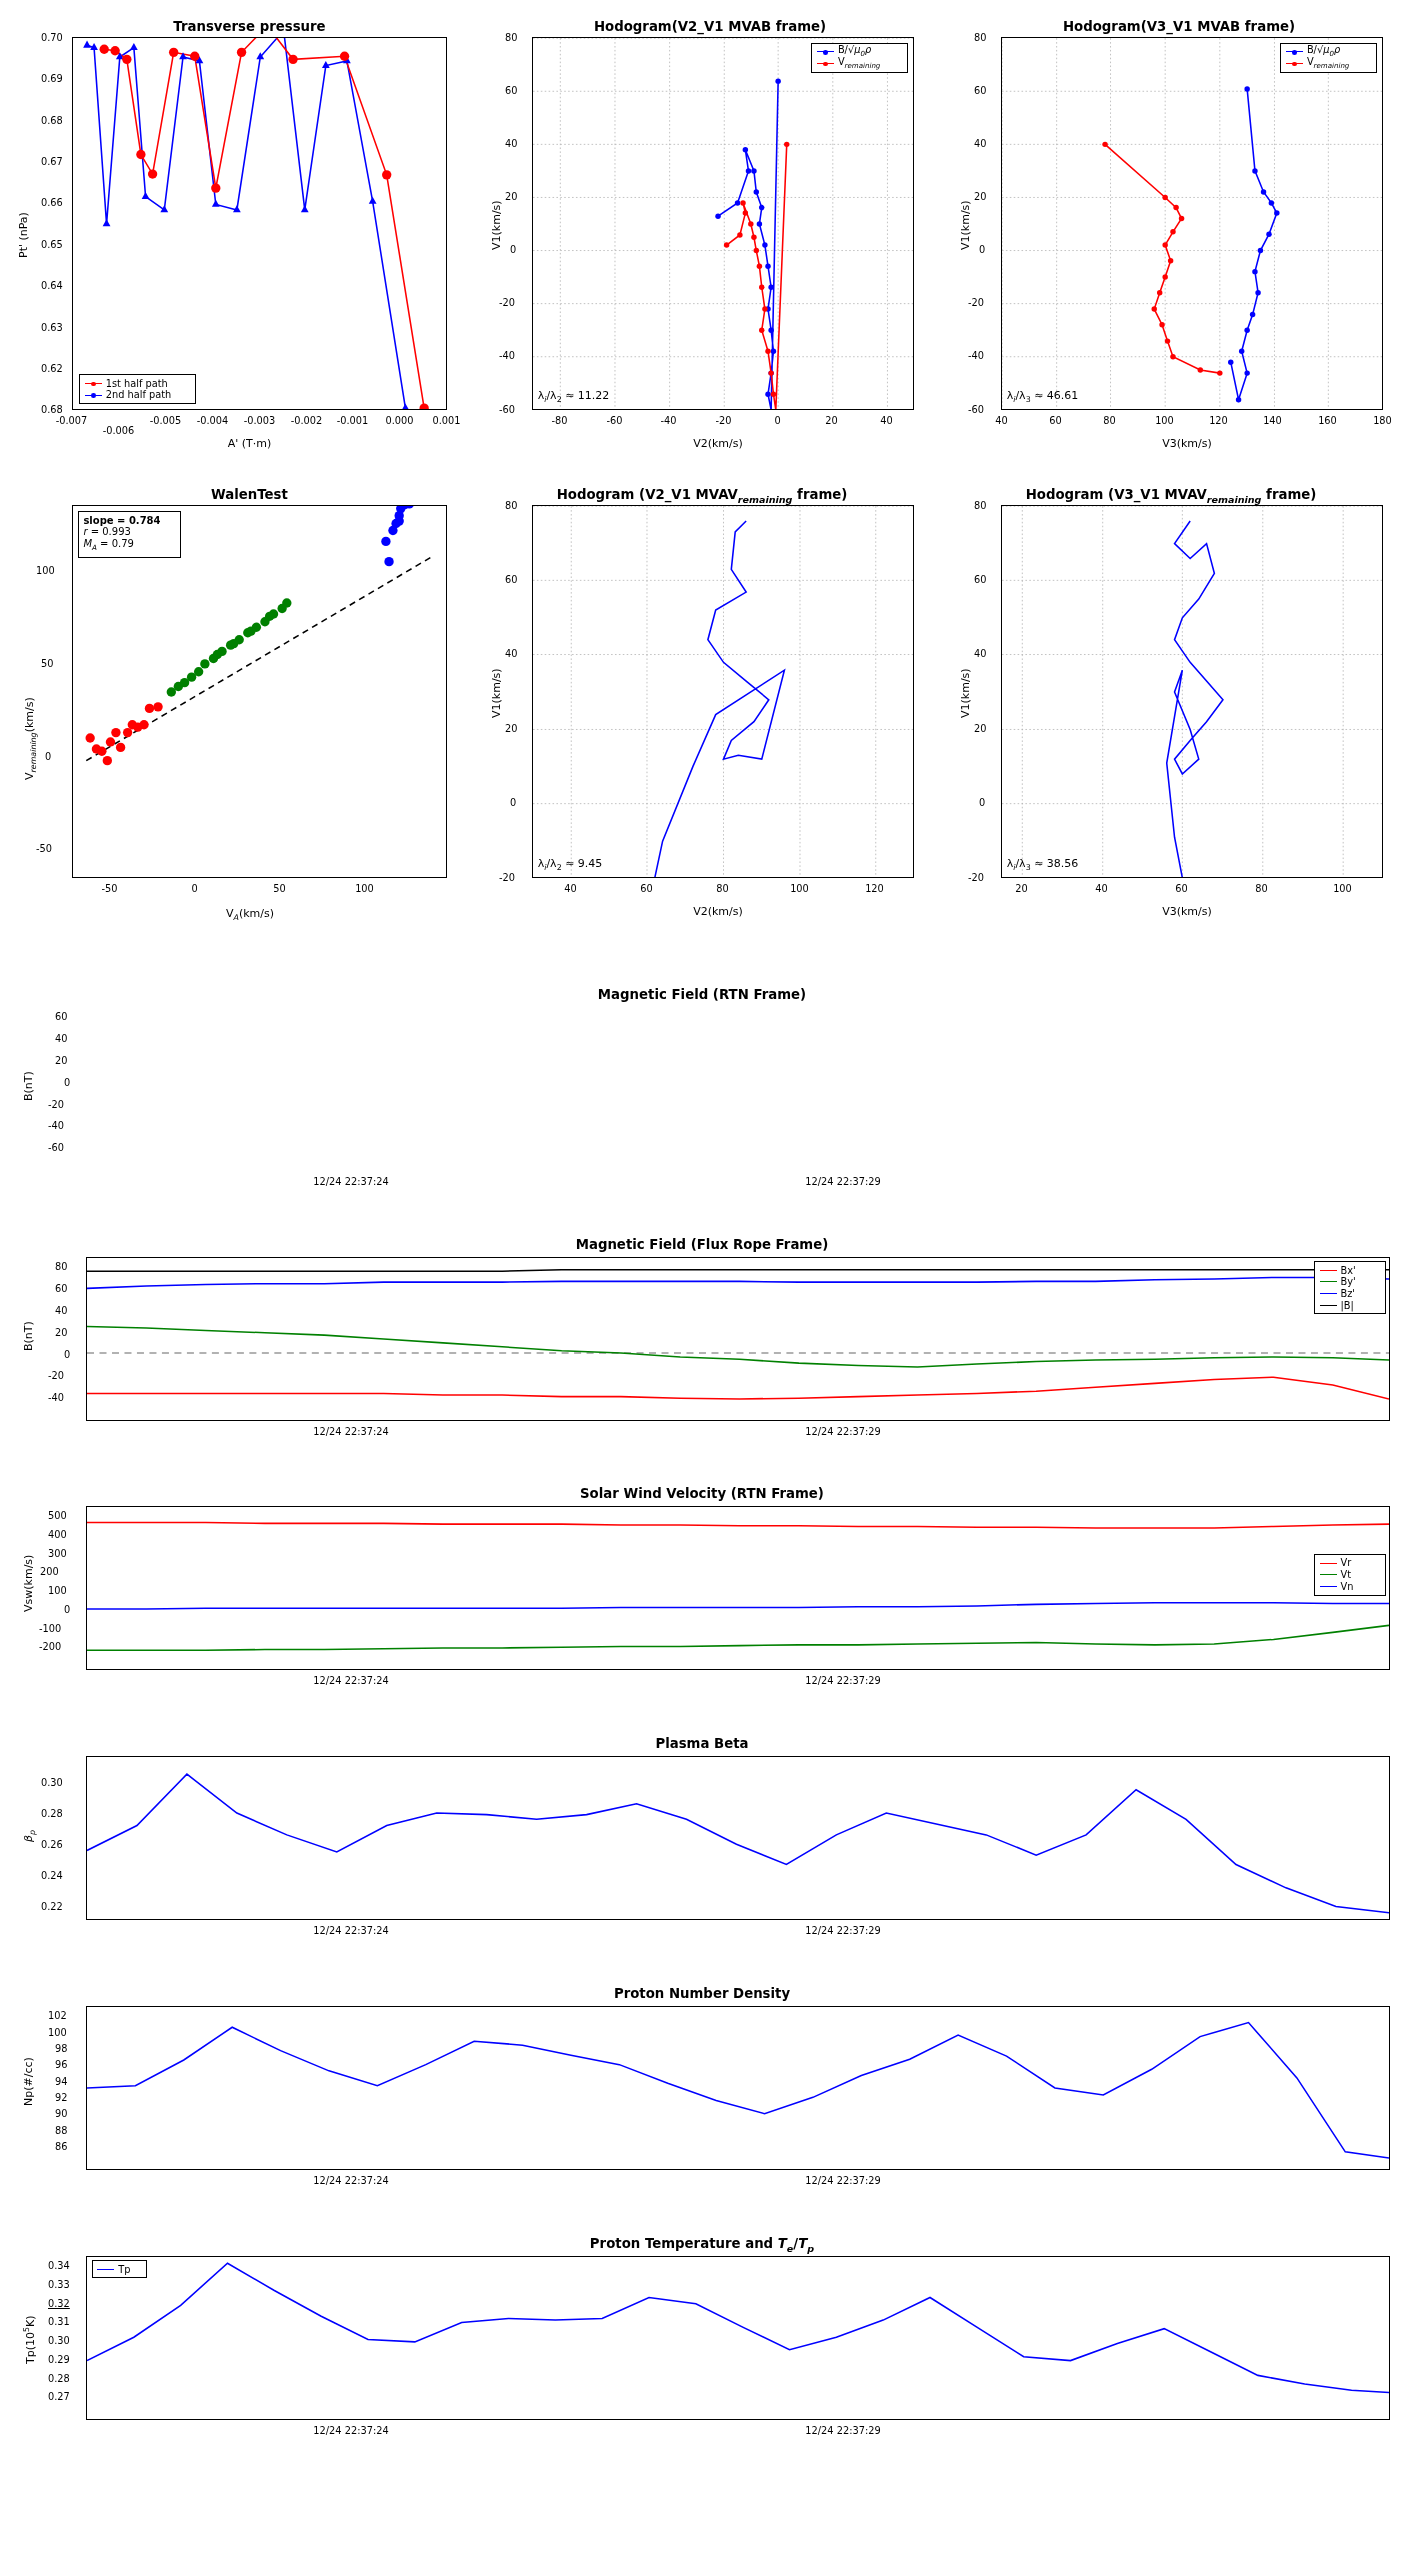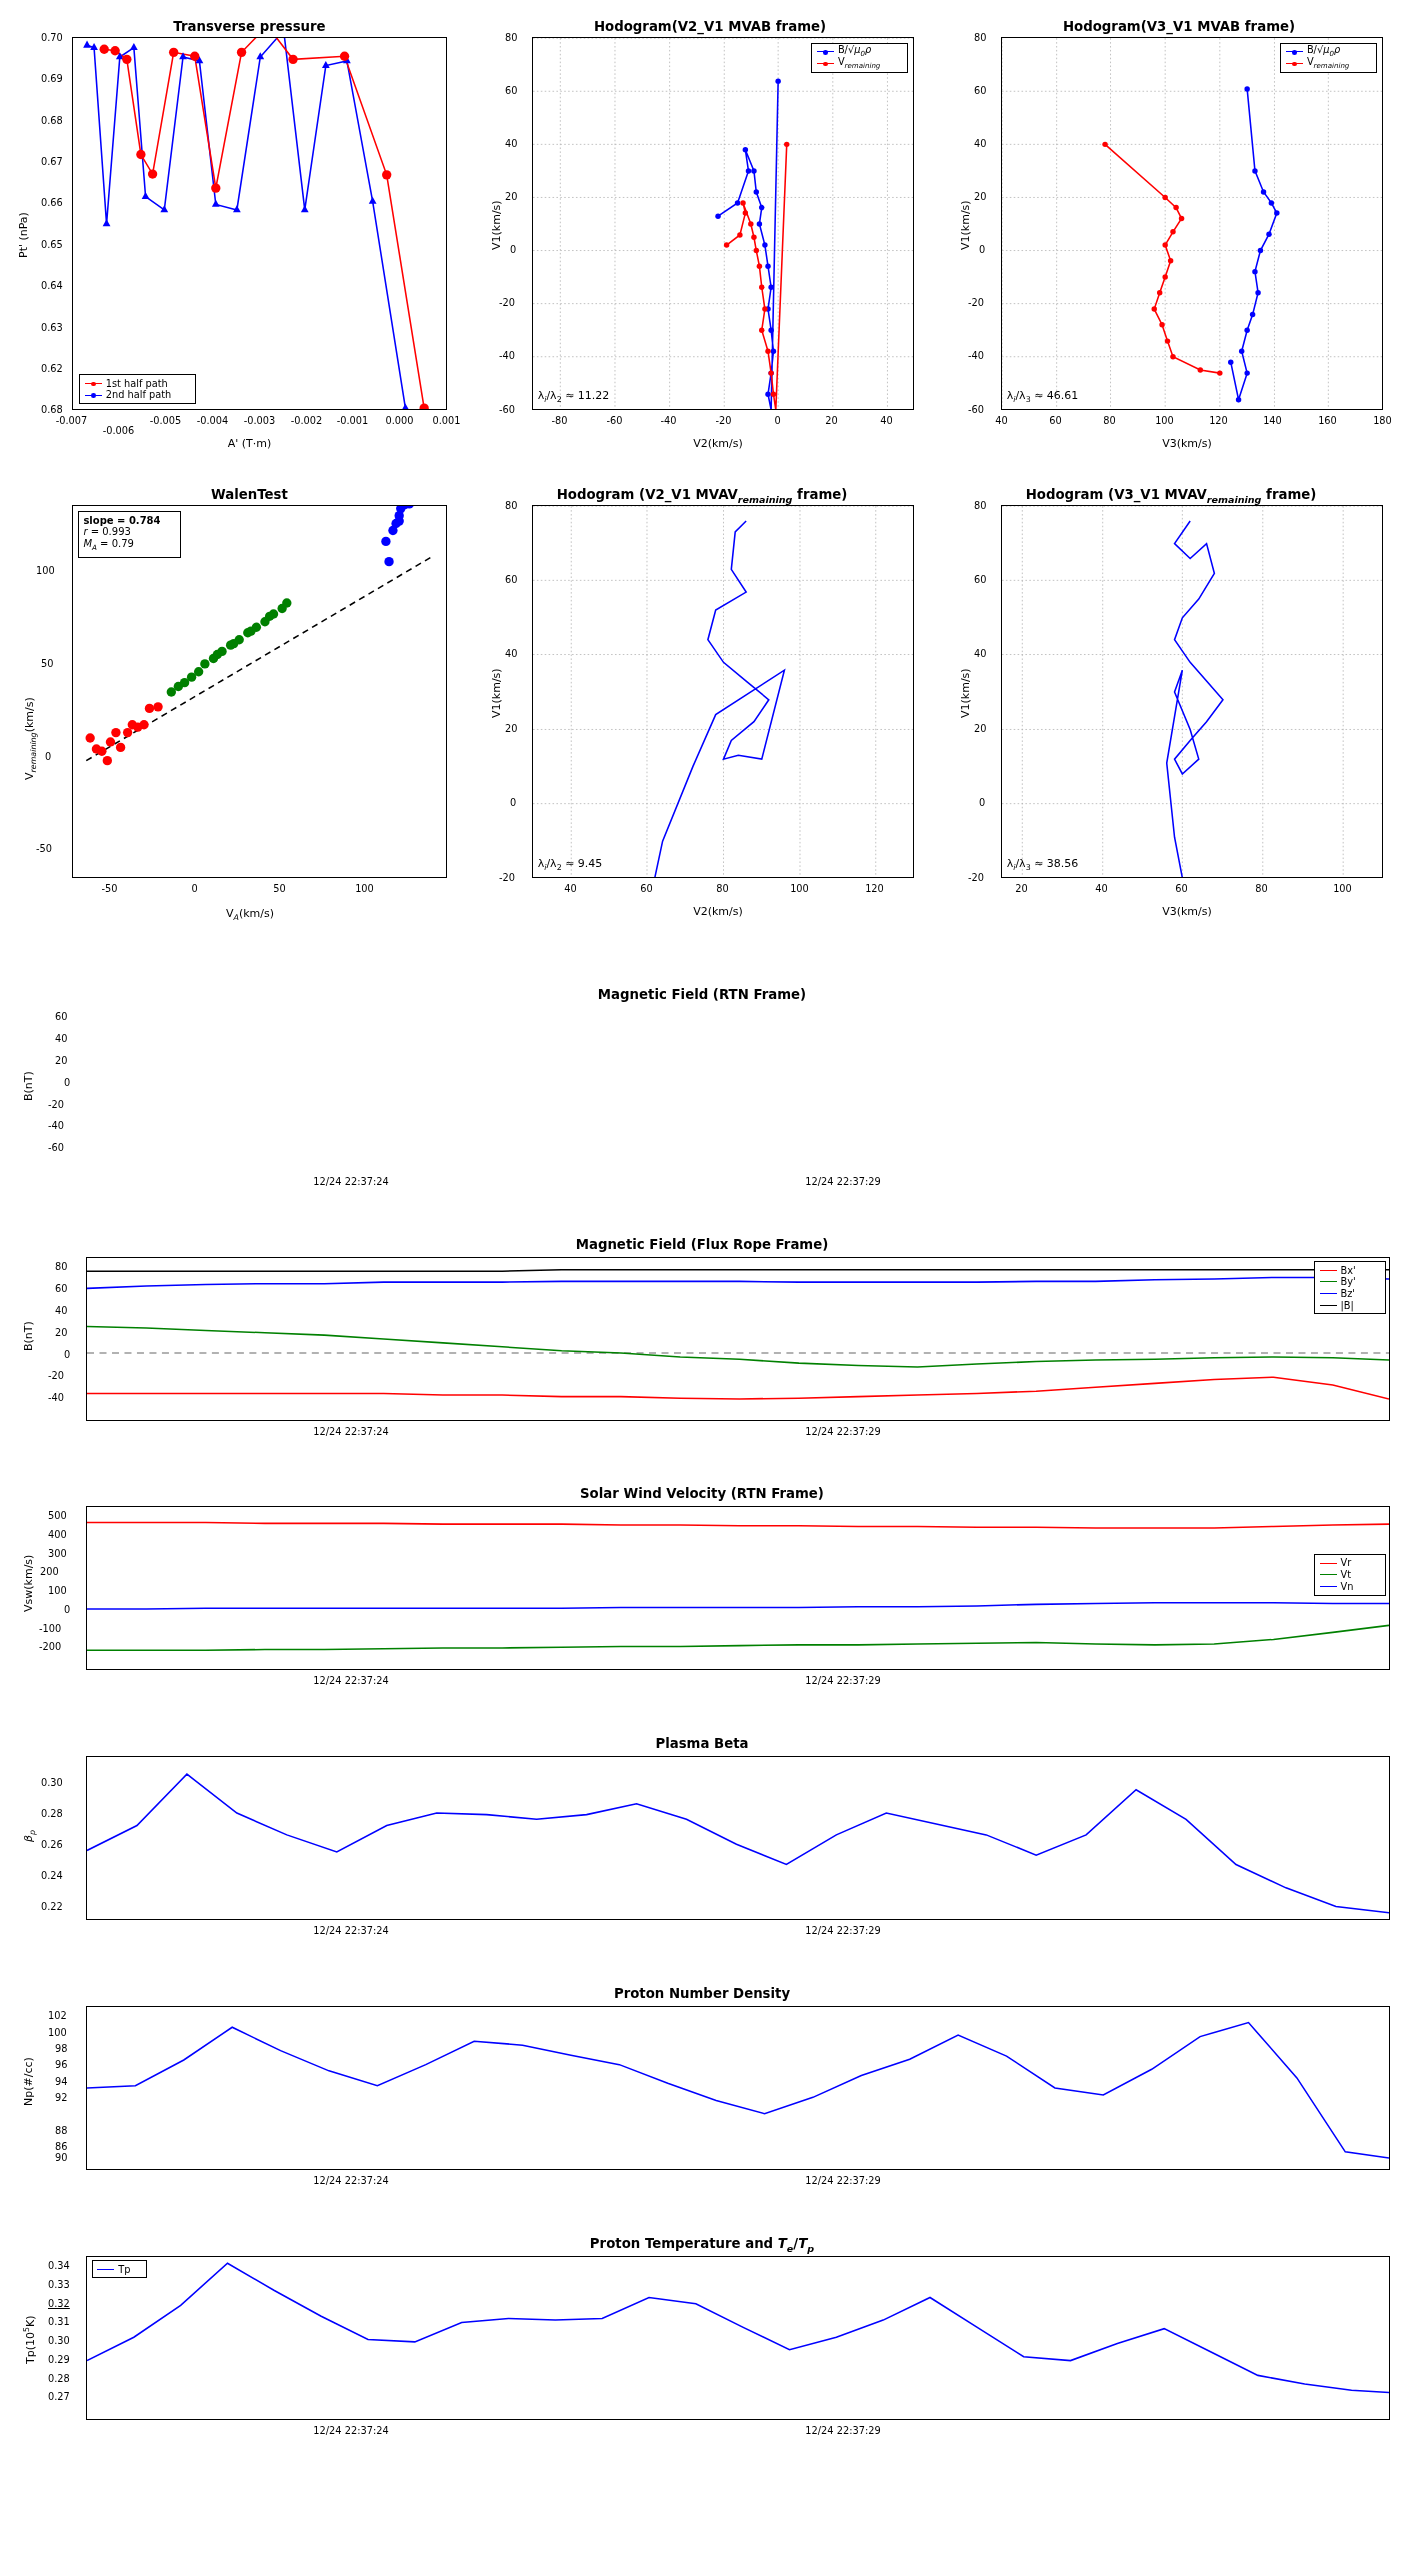--- a/index.html
+++ b/index.html
@@ -572,21 +572,21 @@
       <svg width="1302" height="162" viewBox="0 0 1668 208" preserveAspectRatio="none">
         <polyline fill="none" stroke="#0000ff" stroke-width="2" points="0,104 62,101 124,68 186,26 248,56 310,82 372,101 434,074 496,044 558,049 620,062 682,074 744,098 806,120 868,137 930,116 992,088 1054,067 1116,036 1178,063 1240,104 1302,113 1364,080 1426,038 1488,020 1550,091 1612,186 1668,194"></polyline>
       </svg>
     </div>
     <div class="tick" style="left:48px;top:35px;">102</div>
     <div class="tick" style="left:48px;top:52px;">100</div>
     <div class="tick" style="left:55px;top:68px;">98</div>
     <div class="tick" style="left:55px;top:84px;">96</div>
     <div class="tick" style="left:55px;top:101px;">94</div>
     <div class="tick" style="left:55px;top:117px;">92</div>
-    <div class="tick" style="left:55px;top:133px;margin-top:44px;">90</div>
+    <div class="tick" style="left:55px;top:133px;">90</div>
     <div class="tick" style="left:55px;top:150px;">88</div>
     <div class="tick" style="left:55px;top:166px;">86</div>
     <div class="tickx" style="left:265px;top:200px;width:172px;">12/24 22:37:24</div>
     <div class="tickx" style="left:757px;top:200px;width:172px;">12/24 22:37:29</div>
   </div>
 
   <div class="panel" style="left:0;top:2225px;width:1405px;height:234px;">
     <div class="title" style="left:468px;top:11px;width:468px;">Proton Temperature and <i>T</i><sub><i>e</i></sub>/<i>T</i><sub><i>p</i></sub></div>
     <div class="ylabel" style="left:22px;top:139px;transform:rotate(-90deg);">Tp(10<sup>5</sup>K)</div>
     <div class="plotbox" style="left:86px;top:31px;width:1304px;height:164px;">

